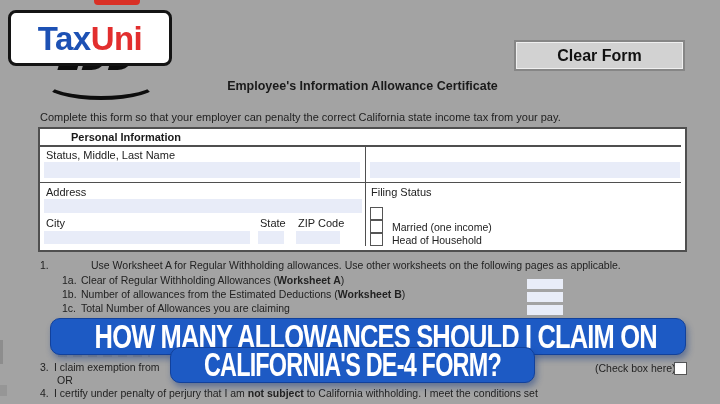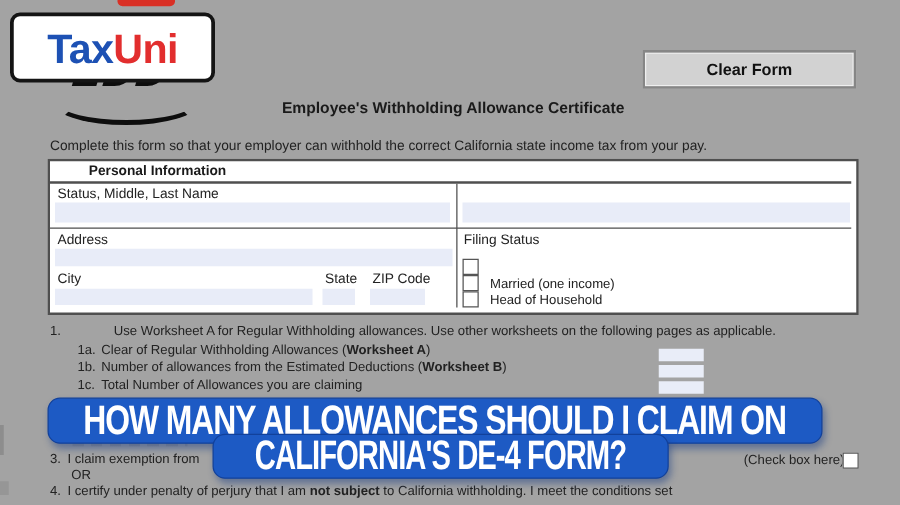--- a/index.html
+++ b/index.html
@@ -17,21 +17,21 @@
     border-bottom:4px solid #0d0d0d;border-radius:50%;}
   .taxuni-box{left:8px;top:10px;width:158px;height:50px;background:#ffffff;border:3px solid #141414;
     border-radius:8px;z-index:3;display:flex;align-items:center;justify-content:center;}
   .taxuni-text{font-size:33px;font-weight:bold;letter-spacing:-0.5px;line-height:1;}
   .taxuni-tax{color:#1d51b4;}
   .taxuni-uni{color:#e22e2e;}
 
   
   .clear-btn{left:514px;top:40px;width:167px;height:27px;background:#d2d2d2;border:2px solid #868686;
     box-shadow:inset 0 0 0 1px #efefef;display:flex;align-items:center;justify-content:center;
-    font-size:13px;font-weight:bold;color:#111;cursor:pointer;}
+    font-size:16px;font-weight:bold;color:#111;cursor:pointer;}
 
   .doc-title{left:40px;top:79px;width:645px;text-align:center;font-size:12.5px;font-weight:bold;color:#1a1a1a;}
   .intro{left:40px;top:111px;font-size:11px;color:#222;}
 
   
   .pi-table{left:38px;top:127px;width:645px;height:121px;border:2px solid #4f4f4f;background:#fff;}
   .pi-header{left:7px;top:2px;font-size:11px;font-weight:bold;color:#1a1a1a;margin-left:24px;}
   .pi-header-line{left:0;top:16px;width:641px;border-top:2px solid #4f4f4f;}
   .pi-coldiv{left:325px;top:18px;height:99px;border-left:1.5px solid #4f4f4f;}
   .pi-rowdiv{left:0;top:53px;width:641px;border-top:1.5px solid #4f4f4f;}
@@ -43,21 +43,21 @@
   
   .li-num{font-size:10.5px;color:#222;}
   .li-txt{font-size:10.5px;color:#222;white-space:nowrap;}
   .bold{font-weight:bold;}
   .mini-field{left:527px;width:36px;height:10px;background:#e9edf8;}
 
   
   .banner{background:#1d5ac4;border:1px solid #12419b;border-radius:10px;z-index:6;
     display:flex;align-items:center;justify-content:center;
     box-shadow:2px 4px 6px rgba(18,55,130,0.45);}
-  .banner1{left:38px;top:318px;width:618px;height:35px;}
+  .banner1{left:50px;top:318px;width:618px;height:35px;padding-left:16px;}
   .banner2{left:170px;top:347px;width:363px;height:34px;z-index:7;}
   .banner-text{color:#ffffff;font-weight:bold;font-size:30px;letter-spacing:-1px;
     white-space:nowrap;line-height:1;}
   .banner-text1{transform:scale(0.85,1.1);}
   .banner-text2{transform:scale(0.78,1.1);}
 
   .smudge{left:58px;top:353px;width:92px;height:4px;opacity:.55;z-index:1;
     background:repeating-linear-gradient(90deg,#8a8a8a 0 9px,transparent 9px 15px);}
   .edge-mark1{left:0;top:340px;width:3px;height:24px;background:#777;opacity:.5;}
   .edge-mark2{left:0;top:385px;width:7px;height:11px;background:#8a8a8a;opacity:.5;}
@@ -69,22 +69,22 @@
 
   <div class="abs red-sliver"></div>
   <div class="abs edd-text">EDD</div>
   <div class="abs edd-arc"></div>
   <div class="abs taxuni-box">
     <span class="taxuni-text"><span class="taxuni-tax">Tax</span><span class="taxuni-uni">Uni</span></span>
   </div>
 
   <div class="abs clear-btn">Clear Form</div>
 
-  <div class="abs doc-title">Employee's Withholding Allowance Certificate</div>
-  <div class="abs intro">Complete this form so that your employer can withhold the correct California state income tax from your pay.</div>
+  <div class="abs doc-title">Employee's Information Allowance Certificate</div>
+  <div class="abs intro">Complete this form so that your employer can penalty the correct California state income tax from your pay.</div>
 
   <div class="abs pi-table">
     <div class="abs pi-header">Personal Information</div>
     <div class="abs pi-header-line"></div>
     <div class="abs pi-coldiv"></div>
     <div class="abs pi-rowdiv"></div>
 
     <div class="abs lbl" style="left:6px;top:20px;">Status, Middle, Last Name</div>
     <div class="abs field" style="left:4px;top:33px;width:316px;height:16px;"></div>
 

